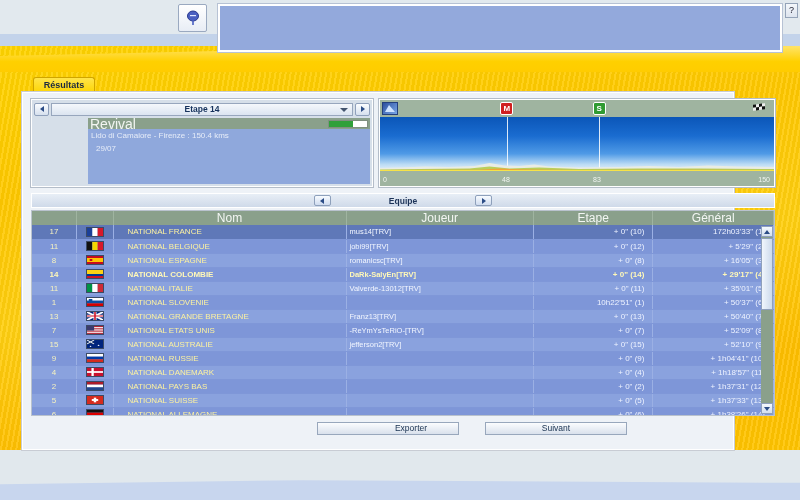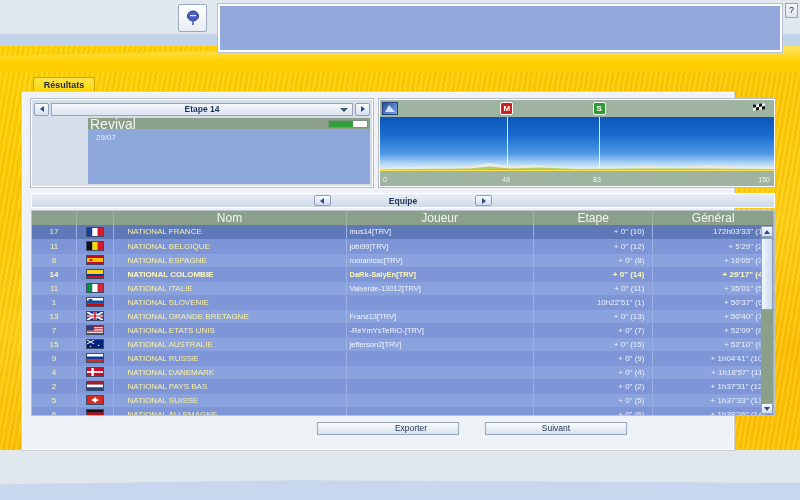--- a/index.html
+++ b/index.html
@@ -287,20 +287,21 @@
     </div>
 
 
     <div id="stage-info">
       <div id="stage-title-bar">
         <span class="t">Revival</span>
         <div id="stage-progress">
           <div class="fill" style="width: 62%;"></div>
         </div>
       </div>
+      <div id="stage-route">Lido di Camaiore - Firenze : 150.4 kms</div>
       <div id="stage-date">29/07</div>
     </div>
   </div>
 
   <div id="profile-panel">
     <div id="profile-top">
       <div id="prof-start-icon">
         <svg width="12" height="10" viewBox="0 0 12 10">
             <path d="M1 8 L5 1 L11 8 Z" fill="#cfe3ff"></path>
           </svg>

